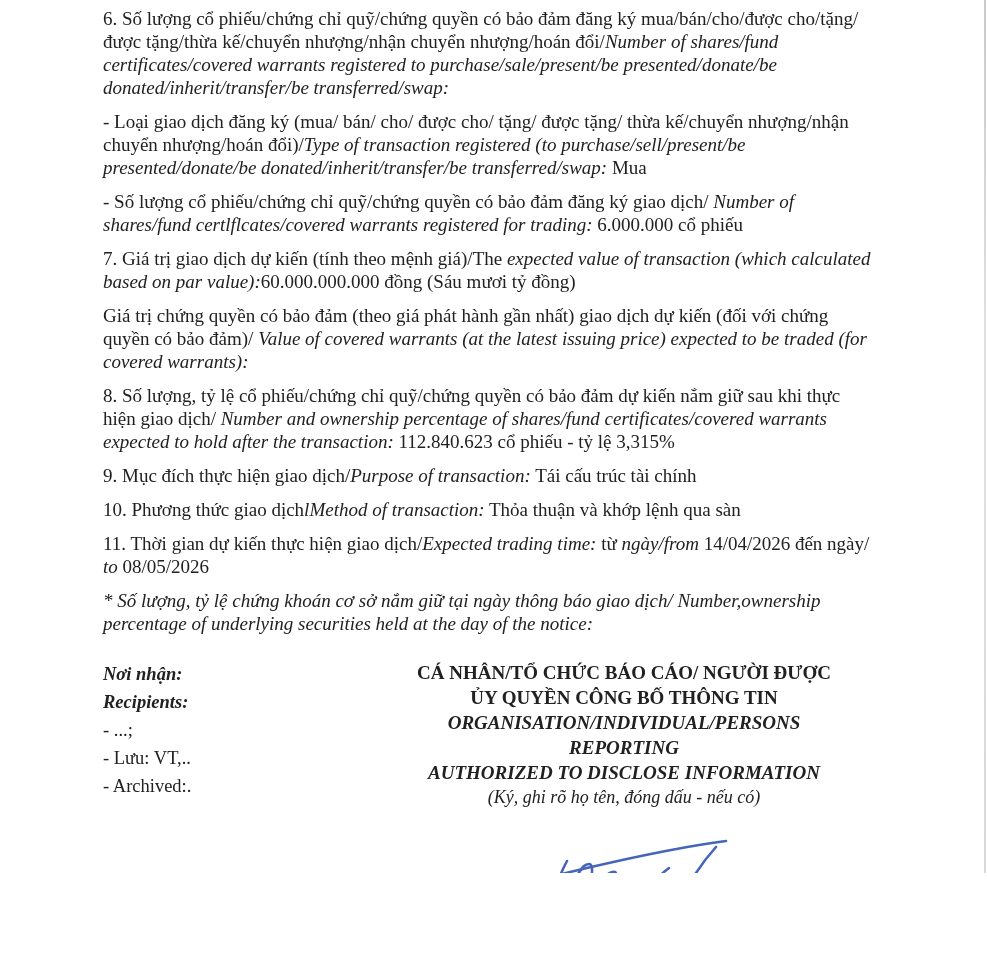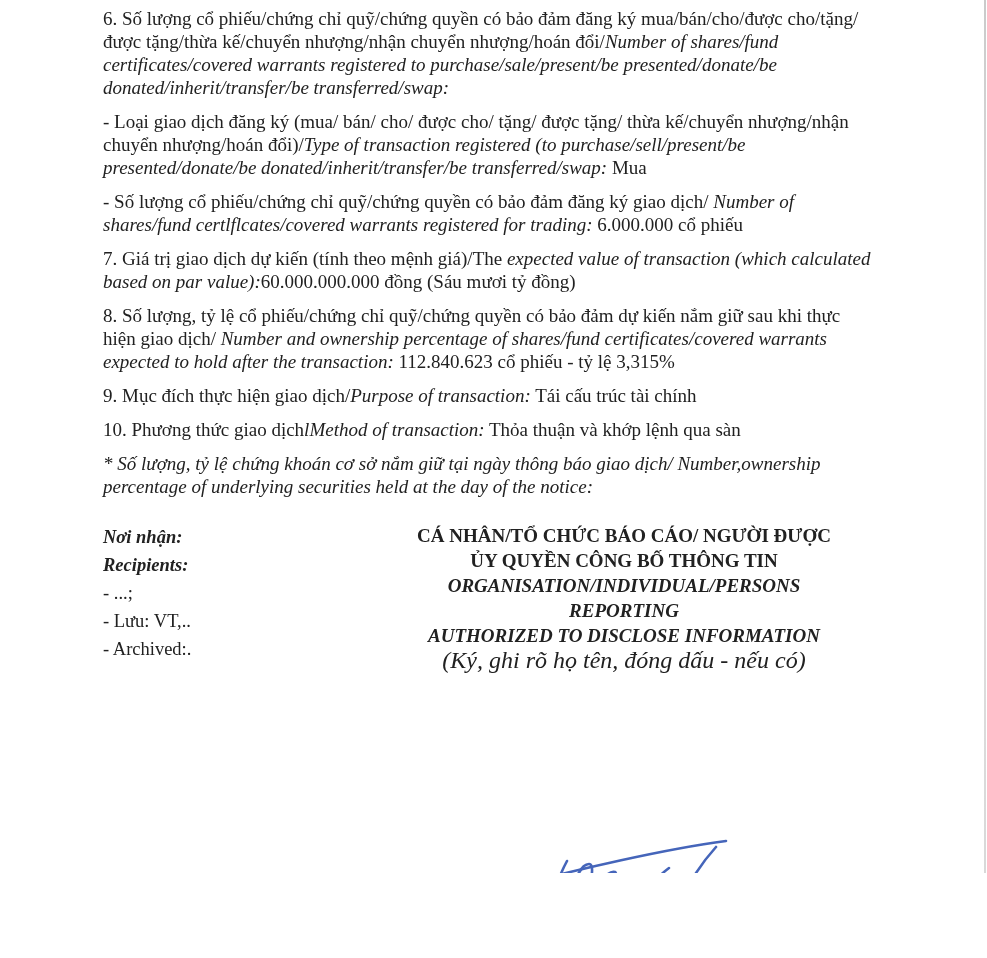--- a/index.html
+++ b/index.html
@@ -24,21 +24,21 @@
   .i{font-style:italic;}
   .b{font-weight:bold;}
   .bi{font-weight:bold;font-style:italic;}
 
   .footer-row{display:flex;margin-top:25px;}
   .recipients{width:185px;font-size:18.5px;line-height:28px;}
   .report{
     width:478px;margin-left:97px;text-align:center;
     font-size:19px;line-height:25px;
   }
-  .report .note{font-size:24px;font-weight:normal;}
+  .report .note{font-size:18px;font-weight:normal;}
 
   .signature-area{position:absolute;left:520px;top:838px;width:450px;height:120px;}
   .signature-area svg{position:absolute;left:0;top:0;}
   .sig-name{
     position:absolute;left:72px;top:62px;
     font-style:italic;font-size:30px;letter-spacing:2px;
     white-space:nowrap;transform:rotate(-2.5deg);
   }
 </style>
 </head>
@@ -50,27 +50,29 @@
   <div class="content">
 
     <p><span>6. Số lượng cổ phiếu/chứng chỉ quỹ/chứng quyền có bảo đảm đăng ký mua/bán/cho/được cho/tặng/được tặng/thừa kế/chuyển nhượng/nhận chuyển nhượng/hoán đổi/</span><span class="i">Number of shares/fund certificates/covered warrants registered to purchase/sale/present/be presented/donate/be donated/inherit/transfer/be transferred/swap:</span></p>
 
     <p><span>- Loại giao dịch đăng ký (mua/ bán/ cho/ được cho/ tặng/ được tặng/ thừa kế/chuyển nhượng/nhận chuyển nhượng/hoán đổi)/</span><span class="i">Type of transaction registered (to purchase/sell/present/be presented/donate/be donated/inherit/transfer/be transferred/swap:</span><span> Mua</span></p>
 
     <p><span>- Số lượng cổ phiếu/chứng chỉ quỹ/chứng quyền có bảo đảm đăng ký giao dịch/ </span><span class="i">Number of shares/fund certlflcates/covered warrants registered for trading:</span><span> 6.000.000 cổ phiếu</span></p>
 
     <p><span>7. Giá trị giao dịch dự kiến (tính theo mệnh giá)/The </span><span class="i">expected value of transaction (which calculated based on par value):</span><span>60.000.000.000 đồng (Sáu mươi tỷ đồng)</span></p>
 
+    <p><span>Giá trị chứng quyền có bảo đảm (theo giá phát hành gần nhất) giao dịch dự kiến (đối với chứng quyền có bảo đảm)/ </span><span class="i">Value of covered warrants (at the latest issuing price) expected to be traded (for covered warrants):</span></p>
 
     <p><span>8. Số lượng, tỷ lệ cổ phiếu/chứng chỉ quỹ/chứng quyền có bảo đảm dự kiến nắm giữ sau khi thực hiện giao dịch/ </span><span class="i">Number and ownership percentage of shares/fund certificates/covered warrants expected to hold after the transaction:</span><span> 112.840.623  cổ phiếu -  tỷ lệ 3,315%</span></p>
 
     <p><span>9. Mục đích thực hiện giao dịch/</span><span class="i">Purpose of transaction:</span><span> Tái cấu trúc tài chính</span></p>
 
     <p><span>10. Phương thức giao dịch</span><span class="i">lMethod of transaction:</span><span> Thỏa thuận và khớp lệnh qua sàn</span></p>
 
+    <p><span>11. Thời gian dự kiến thực hiện giao dịch/</span><span class="i">Expected trading time:</span><span> từ </span><span class="i">ngày/from</span><span> 14/04/2026 đến ngày/ </span><span class="i">to</span><span> 08/05/2026</span></p>
 
     <p class="i"><span>* Số lượng, tỷ lệ chứng khoán cơ sở nắm giữ tại ngày thông báo giao dịch/ Number,ownership percentage of underlying securities held at the day of the notice:</span></p>
 
     <div class="footer-row">
       <div class="recipients">
         <div class="bi">Nơi nhận:</div>
         <div class="bi">Recipients:</div>
         <div>- ...;</div>
         <div>- Lưu: VT,..</div>
         <div>- Archived:.</div>

